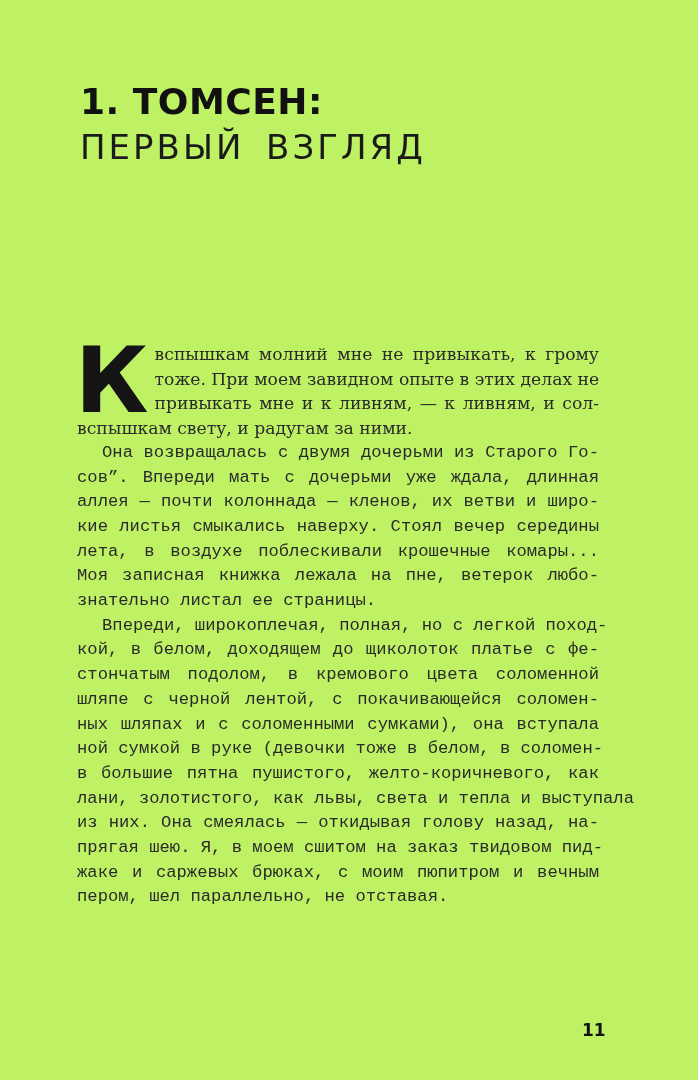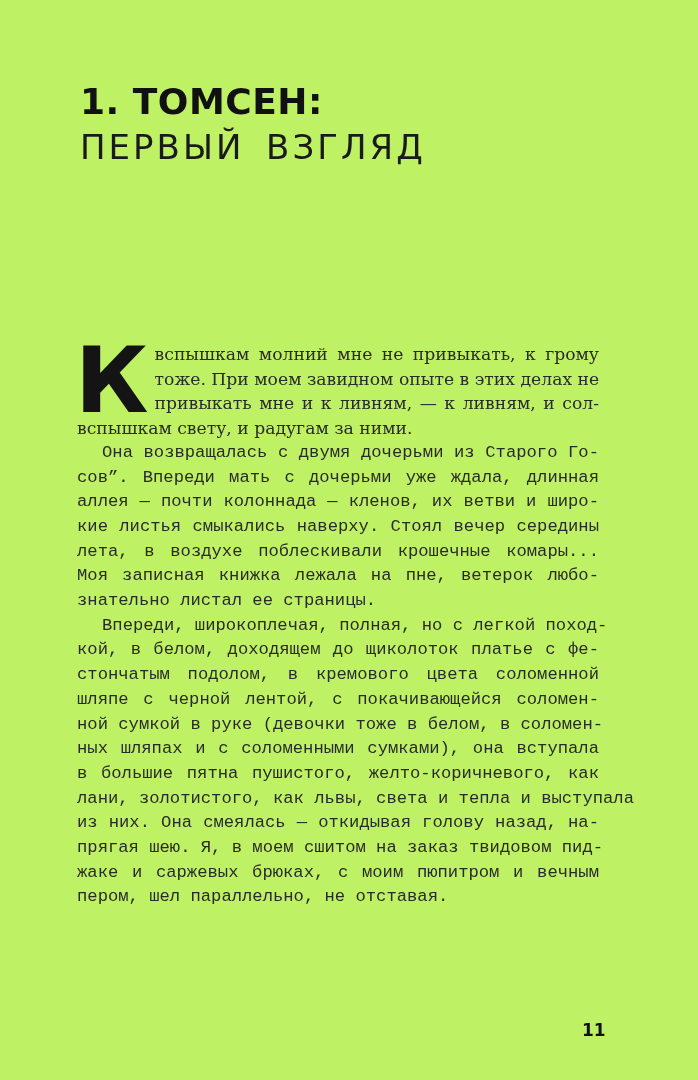--- a/index.html
+++ b/index.html
@@ -118,22 +118,22 @@
       <span class="line" style="text-indent:0">кие листья смыкались наверху. Стоял вечер середины</span>
       <span class="line" style="text-indent:0">лета, в воздухе поблескивали крошечные комары...</span>
       <span class="line" style="text-indent:0">Моя записная книжка лежала на пне, ветерок любо-</span>
       <span class="line last" style="text-indent:0">знательно листал ее страницы.</span>
     </p>
     <p class="indent">
       <span class="line" style="text-indent:25px">Впереди, широкоплечая, полная, но с легкой поход-</span>
       <span class="line" style="text-indent:0">кой, в белом, доходящем до щиколоток платье с фе-</span>
       <span class="line" style="text-indent:0">стончатым подолом, в кремового цвета соломенной</span>
       <span class="line" style="text-indent:0">шляпе с черной лентой, с покачивающейся соломен-</span>
+      <span class="line" style="text-indent:0">ных шляпах и с соломенными сумками), она вступала</span>
       <span class="line" style="text-indent:0">ной сумкой в руке (девочки тоже в белом, в соломен-</span>
-      <span class="line" style="text-indent:0">ных шляпах и с соломенными сумками), она вступала</span>
       <span class="line" style="text-indent:0">в большие пятна пушистого, желто-коричневого, как</span>
       <span class="line" style="text-indent:0">лани, золотистого, как львы, света и тепла и выступала</span>
       <span class="line" style="text-indent:0">из них. Она смеялась — откидывая голову назад, на-</span>
       <span class="line" style="text-indent:0">прягая шею. Я, в моем сшитом на заказ твидовом пид-</span>
       <span class="line" style="text-indent:0">жаке и саржевых брюках, с моим пюпитром и вечным</span>
       <span class="line last" style="text-indent:0">пером, шел параллельно, не отставая.</span>
     </p>
   </div>
 
   <div class="page-number">11</div>

